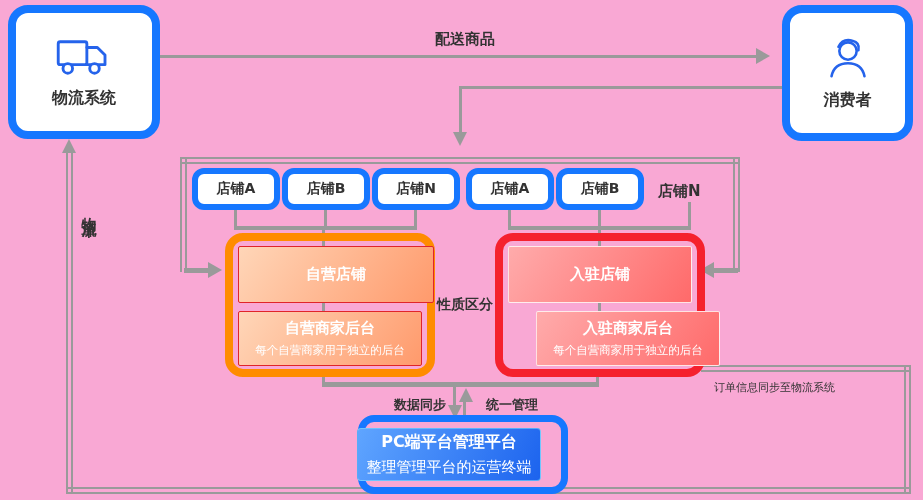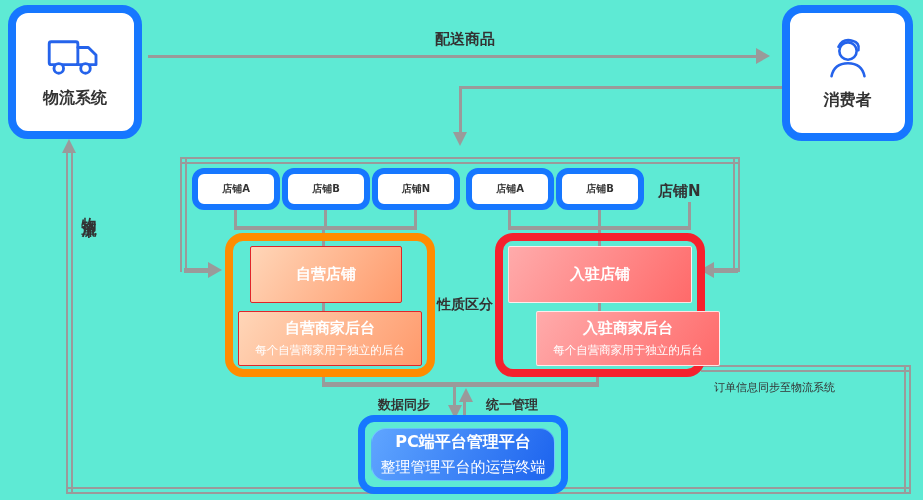--- a/index.html
+++ b/index.html
@@ -1,35 +1,35 @@
 <!DOCTYPE html>
 <html><head>
 <meta charset="utf-8">
 <style>
   :root{
     --blue:#1677ff; --orange:#ff8c00; --red:#f5212d;
     --line:#9a9a9a; --dark:#333333;
   }
   html,body{margin:0;padding:0;background:#000;}
   #canvas{
-    position:relative;width:923px;height:500px;background:#5eead4;overflow:hidden;
+    position:relative;width:923px;height:500px;background:#f9a8d4;overflow:hidden;
     font-family:"DejaVu Sans","Liberation Sans",sans-serif;
     text-decoration:underline;
   }
   
   .card{
     position:absolute;background:#fff;border:8px solid var(--blue);border-radius:20px;
     box-sizing:border-box;display:flex;flex-direction:column;align-items:center;justify-content:center;gap:10px;
   }
   .card .ct{font-size:16px;font-weight:700;color:var(--dark);}
   
   .shop{
     position:absolute;top:168px;width:88px;height:42px;background:#fff;border:6px solid var(--blue);
     border-radius:12px;box-sizing:border-box;display:flex;align-items:center;justify-content:center;
-    font-size:10px;font-weight:700;color:var(--dark);
+    font-size:14px;font-weight:700;color:var(--dark);
   }
   
   .group{position:absolute;border:8px solid;border-radius:18px;background:transparent;box-sizing:border-box;}
   .gbox{
     position:absolute;box-sizing:border-box;text-align:center;color:#fff;
     display:flex;flex-direction:column;justify-content:center;gap:5px;border-radius:2px;
   }
   .gbox .gt{font-weight:700;font-size:15px;}
   .gbox .gd{font-size:11.5px;}
   .orange-fill{background:linear-gradient(125deg,#ffd6b8 0%,#ff9a6c 100%);border:1px solid #e0252a;}
@@ -84,32 +84,32 @@
   <div class="ln" style="left:322px;top:303px;width:3px;height:9px;"></div>
   <div class="ln" style="left:598px;top:303px;width:3px;height:9px;"></div>
 
   <div class="ln" style="left:322px;top:375px;width:3px;height:9px;"></div>
   <div class="ln" style="left:596px;top:375px;width:3px;height:9px;"></div>
   <div class="ln" style="left:322px;top:382px;width:277px;height:5px;"></div>
   <div class="ln" style="left:453px;top:387px;width:3px;height:22px;"></div>
   <div class="tri tri-d" style="left:448px;top:405px;"></div>
   <div class="ln" style="left:463px;top:399px;width:3px;height:18px;"></div>
   <div class="tri tri-u" style="left:459px;top:388px;"></div>
-  <div class="dk" style="left:378px;top:396px;width:68px;text-align:left;font-size:13px;">数据同步</div>
+  <div class="dk" style="left:378px;top:396px;width:68px;text-align:right;font-size:13px;">数据同步</div>
   <div class="dk" style="left:478px;top:396px;width:68px;text-align:center;font-size:13px;">统一管理</div>
 
   <div class="dl-h" style="left:701px;top:365px;width:210px;"></div>
   <div class="dl-v" style="left:904px;top:365px;height:127px;"></div>
   <div class="dl-h" style="left:66px;top:487px;width:845px;"></div>
   <div class="dl-v" style="left:66px;top:152px;height:340px;"></div>
   <div class="tri tri-u" style="left:62px;top:139px;"></div>
   <div class="dk dk-light" style="left:680px;top:380px;width:158px;font-size:11px;">订单信息同步至物流系统</div>
   <div class="dk" style="left:79px;top:205px;writing-mode:vertical-rl;font-size:15px;letter-spacing:3px;">物流单</div>
 
-  <div class="card" style="left:8px;top:5px;width:134px;height:134px;">
+  <div class="card" style="left:8px;top:5px;width:152px;height:134px;">
     <span>
       <svg viewBox="0 0 60 44" width="58" height="42" fill="none" stroke="#2563eb" stroke-width="3" stroke-linejoin="round" stroke-linecap="round">
         <rect x="3" y="6" width="30" height="24" rx="2"></rect>
         <path d="M33 12 h11 l8 8 v10 h-19"></path>
         <circle cx="13" cy="34" r="5" fill="#fff"></circle>
         <circle cx="41" cy="34" r="5" fill="#fff"></circle>
       </svg>
     </span>
     <span class="ct">物流系统</span>
   </div>
@@ -136,38 +136,38 @@
     </div>
   <div class="shop" style="left:466px;">
       <span>店铺A</span>
     </div>
   <div class="shop" style="left:556px;">
       <span>店铺B</span>
     </div>
   <div class="dk" style="left:658px;top:182px;font-size:15px;">店铺N</div>
 
   <div class="group" style="left:225px;top:233px;width:210px;height:144px;border-color:var(--orange);"></div>
-  <div class="gbox orange-fill" style="left:250px;top:246px;width:152px;height:57px;justify-content:center;">
+  <div class="gbox orange-fill" style="left:238px;top:246px;width:196px;height:57px;justify-content:center;">
     <span class="gt">自营店铺</span>
   </div>
   <div class="gbox orange-fill" style="left:238px;top:311px;width:184px;height:55px;">
     <span class="gt">自营商家后台</span>
     <span class="gd">每个自营商家用于独立的后台</span>
   </div>
 
   <div class="group" style="left:495px;top:233px;width:210px;height:144px;border-color:var(--red);"></div>
   <div class="gbox red-fill" style="left:508px;top:246px;width:184px;height:57px;">
     <span class="gt">入驻店铺</span>
   </div>
   <div class="gbox red-fill" style="left:508px;top:311px;width:184px;height:55px;margin-left:28px;">
     <span class="gt">入驻商家后台</span>
     <span class="gd">每个自营商家用于独立的后台</span>
   </div>
 
   <div class="dk" style="left:433px;top:296px;width:64px;text-align:center;font-size:14px;">性质区分</div>
 
   <div class="group" style="left:358px;top:415px;width:210px;height:79px;border-color:var(--blue);border-width:7px;border-radius:16px;"></div>
-  <div class="gbox blue-fill" style="left:371px;top:428px;width:184px;height:53px;border-radius:15px;">
+  <div class="gbox blue-fill" style="left:357px;top:428px;width:184px;height:53px;border-radius:4px;">
     <span class="gt" style="font-size:16px;">PC端平台管理平台</span>
     <span class="gd" style="font-size:15px;">整理管理平台的运营终端</span>
   </div>
 
 </div>
 
 </body></html>

